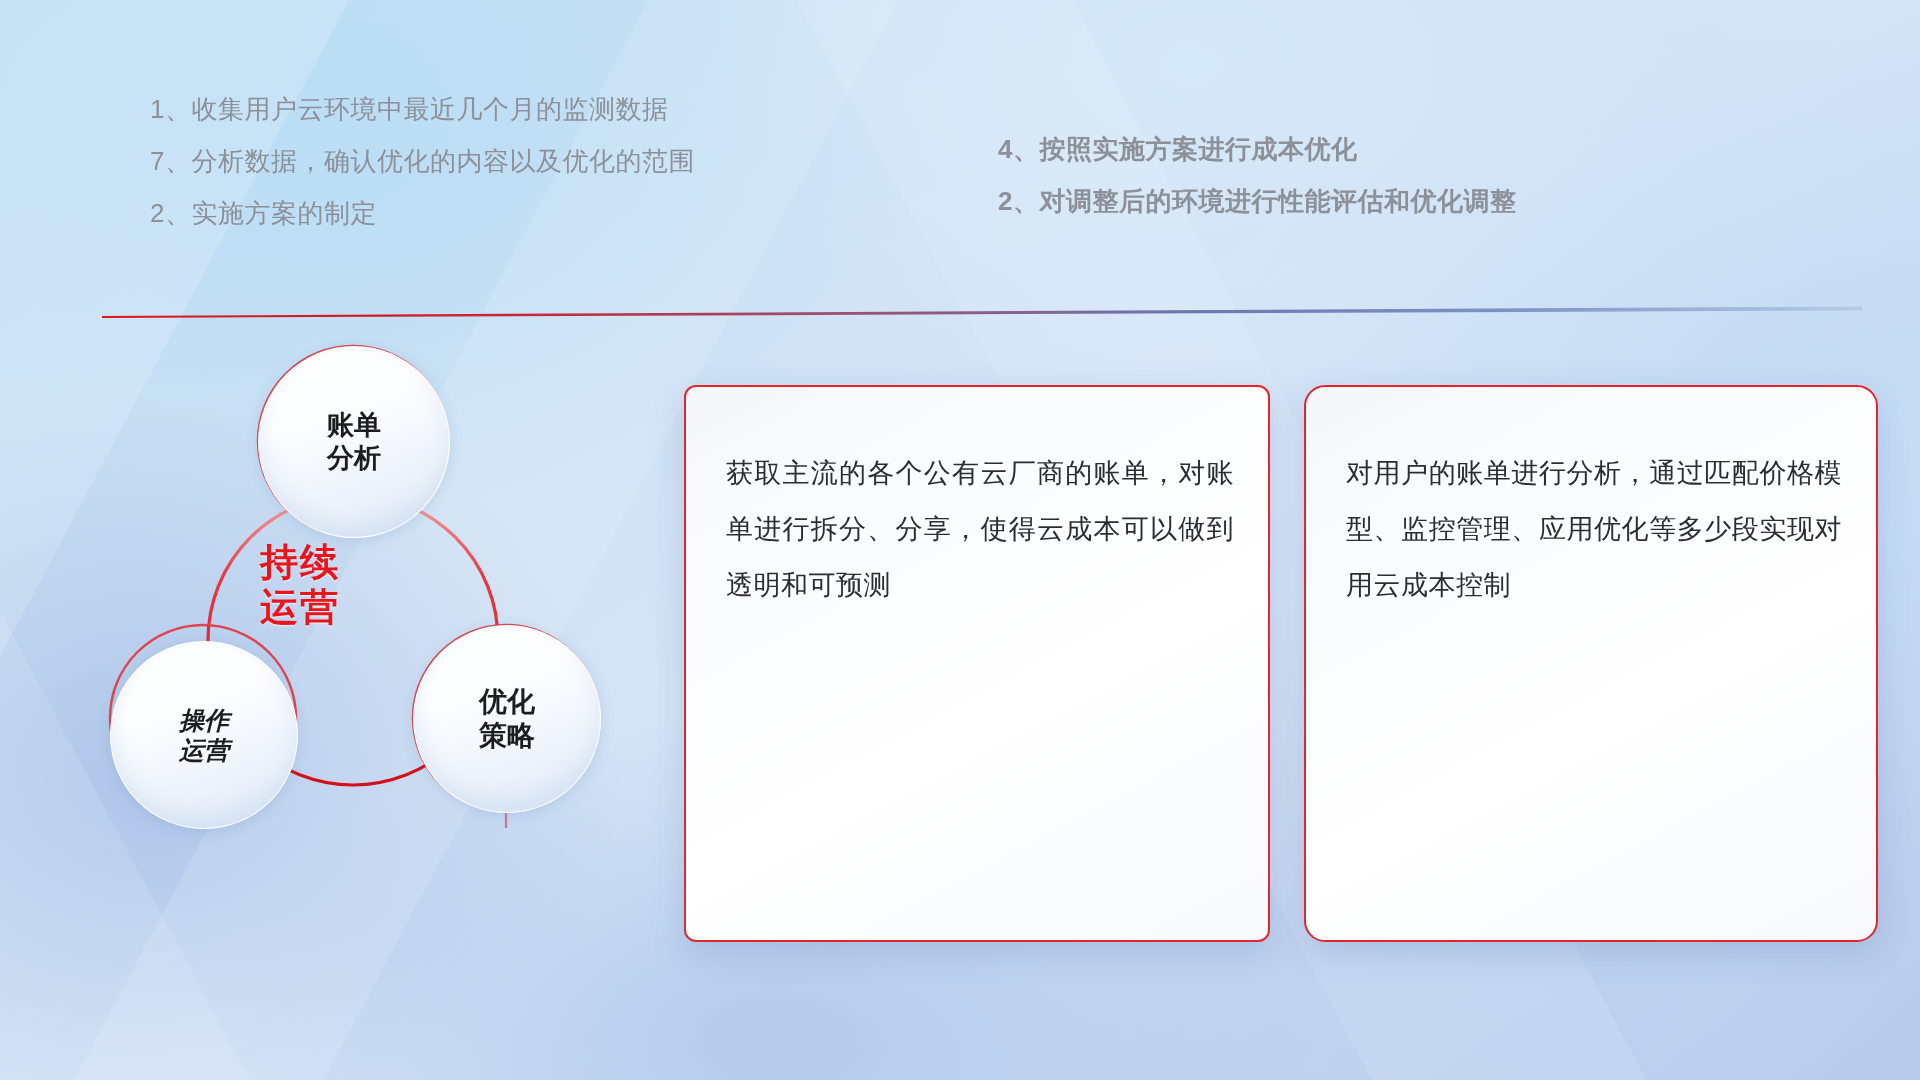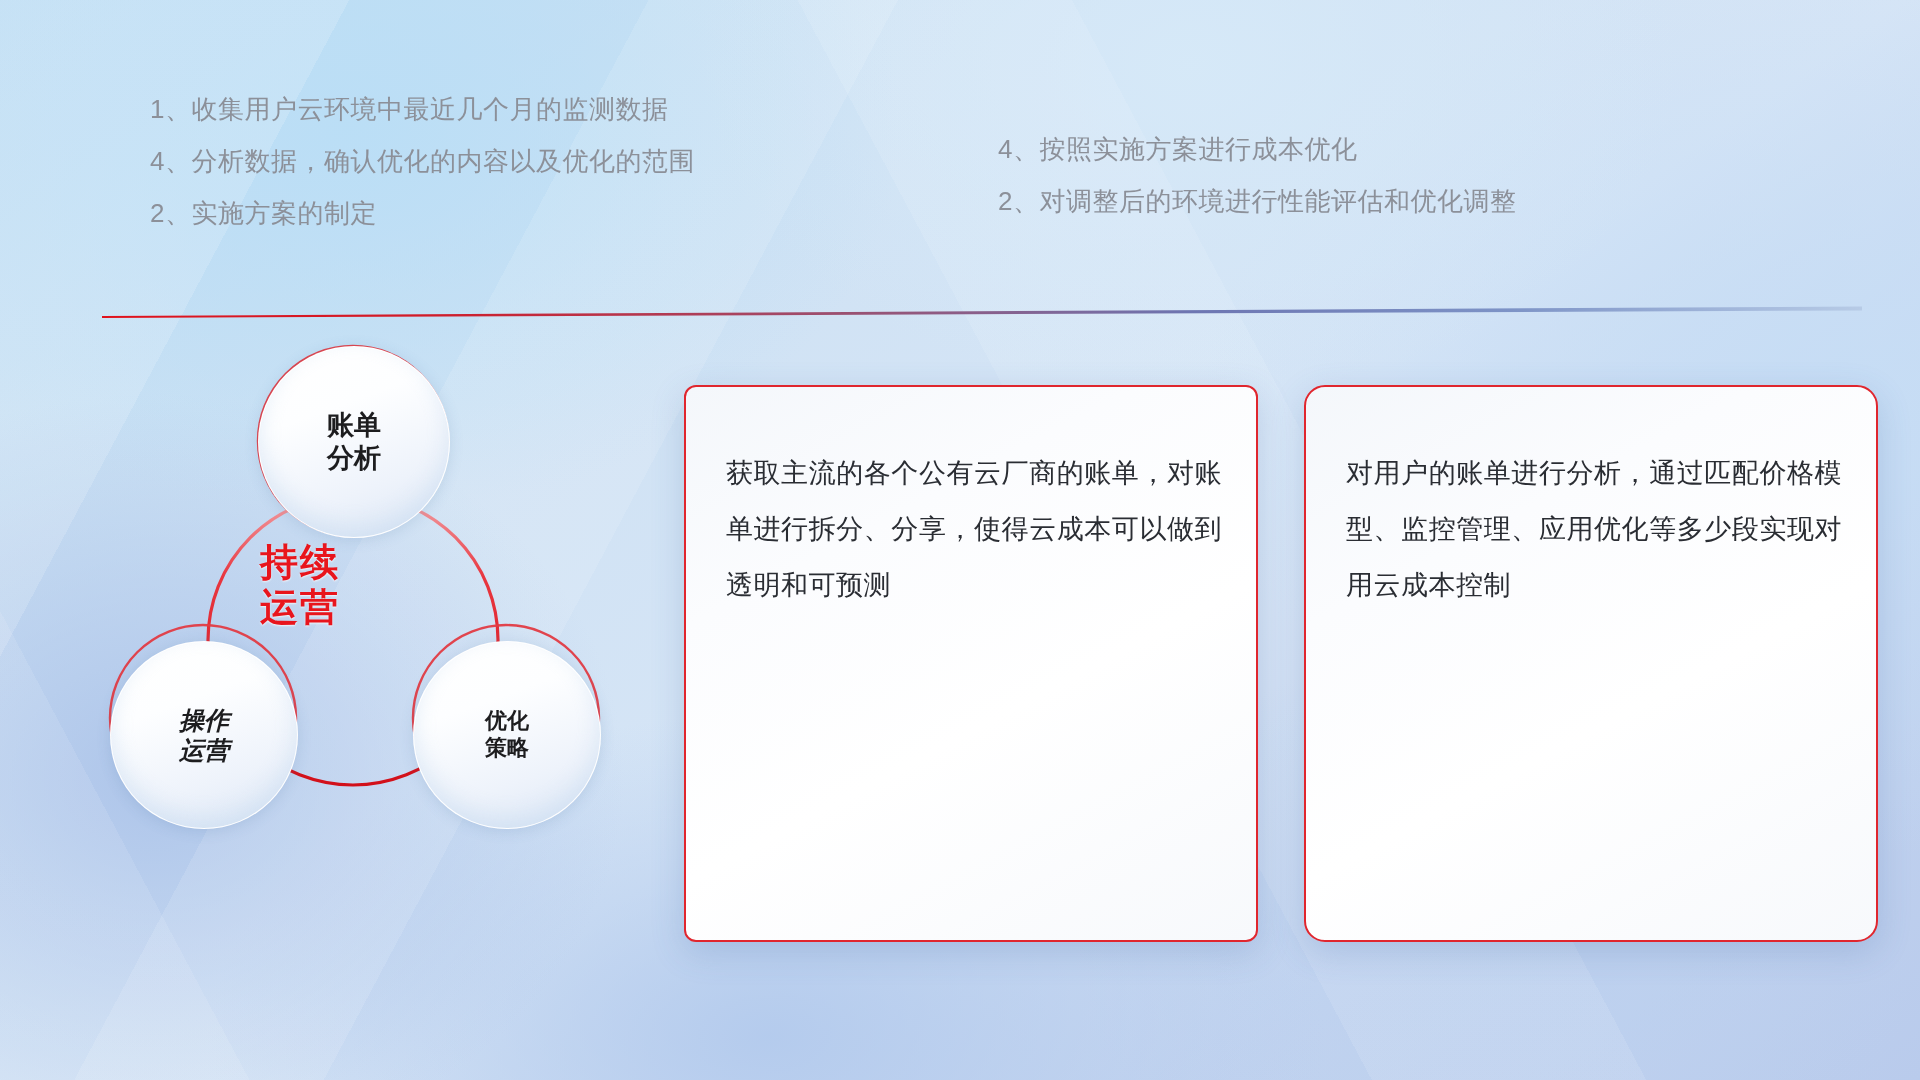--- a/index.html
+++ b/index.html
@@ -26,21 +26,21 @@
         rgba(255,255,255,0.12) 26% 36%, rgba(255,255,255,0) 36% 100%),
       linear-gradient(62deg, rgba(255,255,255,0.10) 0 10%, rgba(255,255,255,0) 10% 55%,
         rgba(255,255,255,0.10) 55% 66%, rgba(255,255,255,0) 66% 100%);
     pointer-events:none;
   }
 
   
   .steps{position:absolute;top:96px;left:0;width:1920px;height:190px;padding-left:48px;}
   .steps-col{position:absolute;}
   .steps-col.left{left:150px;top:0;}
-  .steps-col.right{left:998px;top:40px;}
+  .steps-col.right{left:998px;top:40px;font-weight:bold;}
   .step-line{
     font-size:26px;line-height:1.0;color:#8c9099;
     letter-spacing:0.5px;white-space:nowrap;margin-bottom:26px;
     font-family:"Liberation Sans","DejaVu Sans",sans-serif;
   }
 
   
   .divider{
     position:absolute;left:102px;top:300px;width:1760px;height:18px;
   }
@@ -50,58 +50,58 @@
   .bubble{
     position:absolute;border-radius:50%;
     background:linear-gradient(160deg,#ffffff 0%, #fdfeff 34%, #eef3fb 70%, #dce7f6 100%);
     box-shadow:0 2px 14px rgba(70,110,160,0.17), inset 0 -10px 22px rgba(190,212,238,0.45);
     border:1px solid rgba(255,255,255,0.95);
     display:flex;align-items:center;justify-content:center;
     text-align:left;line-height:1.22;color:#1d1d1f;font-weight:700;
   }
   .bubble-top{left:158px;top:-4px;width:190px;height:190px;font-size:27px;}
   .bubble-bl{left:10px;top:291px;width:186px;height:186px;font-size:25px;font-style:italic;}
-  .bubble-br{left:313px;top:291px;width:186px;height:186px;font-size:22px;}
+  .bubble-br{left:313px;top:275px;width:186px;height:186px;font-size:28px;}
   .bubble span{display:block;}
 
   .ring-svg{position:absolute;left:0;top:0;width:520px;height:600px;overflow:visible;}
 
   .center-label{
     position:absolute;left:160px;top:190px;width:200px;
     color:#e8151d;font-weight:800;
     font-size:38px;line-height:1.18;letter-spacing:2px;
     text-shadow:0 1px 2px rgba(255,255,255,0.8);
   }
   .center-label span{display:block;}
 
   
   .card{
     position:absolute;top:385px;height:553px;width:570px;
     border:2px solid #e0262e;border-radius:12px;
     background:linear-gradient(152deg,#f4f7fb 0%, #fbfcfe 28%, #ffffff 58%, #f7f9fc 100%);
     box-shadow:0 10px 34px rgba(60,100,160,0.20);
     overflow:hidden;
   }
-  .card.one{left:684px;}
+  .card.one{left:684px;padding-left:12px;}
   .card.two{left:1304px;border-radius:21px;}
   .card-body{
     position:absolute;left:40px;right:34px;top:58px;
     font-size:27px;line-height:2.08;color:#2a2d33;
     letter-spacing:0.5px;text-align:justify;
   }
 </style>
 </head>
 <body>
 
 <div class="stage">
 
   <div class="steps">
     <div class="steps-col left">
       <div class="step-line">1、收集用户云环境中最近几个月的监测数据</div>
-      <div class="step-line">4、分析数据，确认优化的内容以及优化的范围</div>
+      <div class="step-line">7、分析数据，确认优化的内容以及优化的范围</div>
       <div class="step-line">2、实施方案的制定</div>
     </div>
     <div class="steps-col right">
       <div class="step-line">4、按照实施方案进行成本优化</div>
       <div class="step-line">2、对调整后的环境进行性能评估和优化调整</div>
     </div>
   </div>
 
   <svg class="divider" viewBox="0 0 1760 18" preserveAspectRatio="none">
     <defs>

